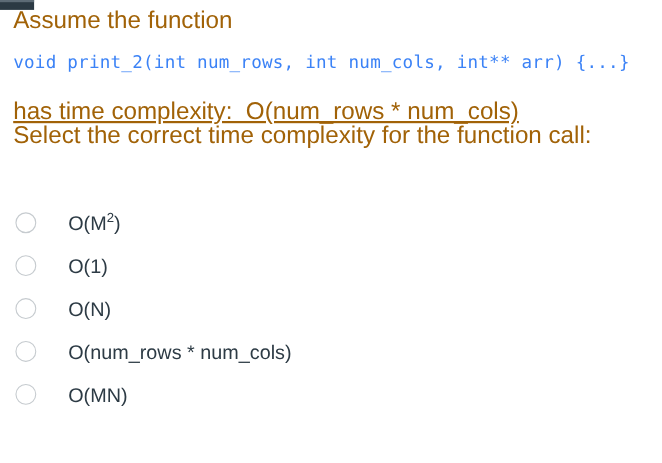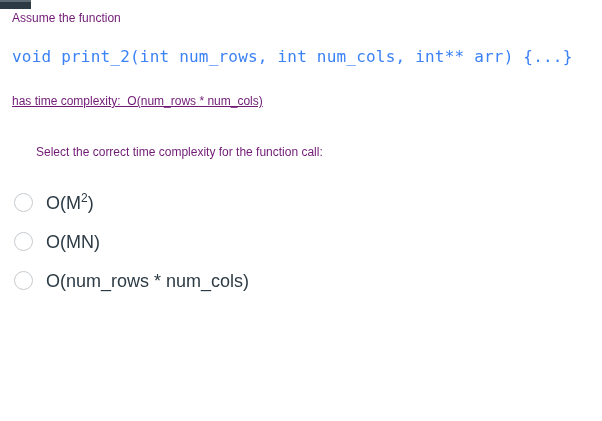--- a/index.html
+++ b/index.html
@@ -22,27 +22,27 @@
     top: 0;
     width: 31px;
     height: 7px;
     background: #2c3a44;
     border-top: 2px solid #5d6b76;
   }
   .para {
     position: absolute;
     left: 12px;
     margin: 0;
-    font-size: 12px;
+    font-size: 22px;
     line-height: 20px;
-    color: #701a75;
+    color: #a16207;
   }
   .intro   { top: 8px; }
   .note    { top: 91px; white-space: pre-wrap; text-decoration: underline; }
-  .prompt  { top: 142px; margin-left: 24px; }
+  .prompt  { top: 113px; }
   .code {
     position: absolute;
     left: 12px;
     top: 47px;
     margin: 0;
     font-family: "DejaVu Sans Mono", monospace;
     font-size: 16px;
     line-height: 20px;
     letter-spacing: 0.2px;
     color: #3b82f6;
@@ -64,21 +64,21 @@
     box-sizing: border-box;
     width: 19px;
     height: 19px;
     margin-left: 2px;
     border: 1.5px solid #c6cbcf;
     border-radius: 50%;
     background: #ffffff;
     flex: 0 0 auto;
   }
   .option-label {
-    margin-left: 13px;
+    margin-left: 29px;
     font-size: 18px;
     line-height: 20px;
     color: #2d3b45;
   }
   .option-label sup {
     font-size: 12px;
     line-height: 0;
   }
 </style>
 </head>
@@ -96,27 +96,35 @@
 
   <p class="para prompt"><span>Select the correct time complexity for the function call:</span><br></p>
 
   <div class="options">
 
     <div class="option-row">
       <span class="radio"></span>
       <span class="option-label"><span>O(M</span><sup>2</sup><span>)</span></span>
     </div>
 
-
+    <div class="option-row">
+      <span class="radio"></span>
+      <span class="option-label"><span>O(1)</span><sup></sup><span></span></span>
+    </div>
 
 
     <div class="option-row">
       <span class="radio"></span>
-      <span class="option-label"><span>O(MN)</span><sup></sup><span></span></span>
+      <span class="option-label"><span>O(N)</span><sup></sup><span></span></span>
     </div>
 
     <div class="option-row">
       <span class="radio"></span>
       <span class="option-label"><span>O(num_rows * num_cols)</span><sup></sup><span></span></span>
     </div>
 
+    <div class="option-row">
+      <span class="radio"></span>
+      <span class="option-label"><span>O(MN)</span><sup></sup><span></span></span>
+    </div>
+
   </div>
 </div>
 
 </body></html>

